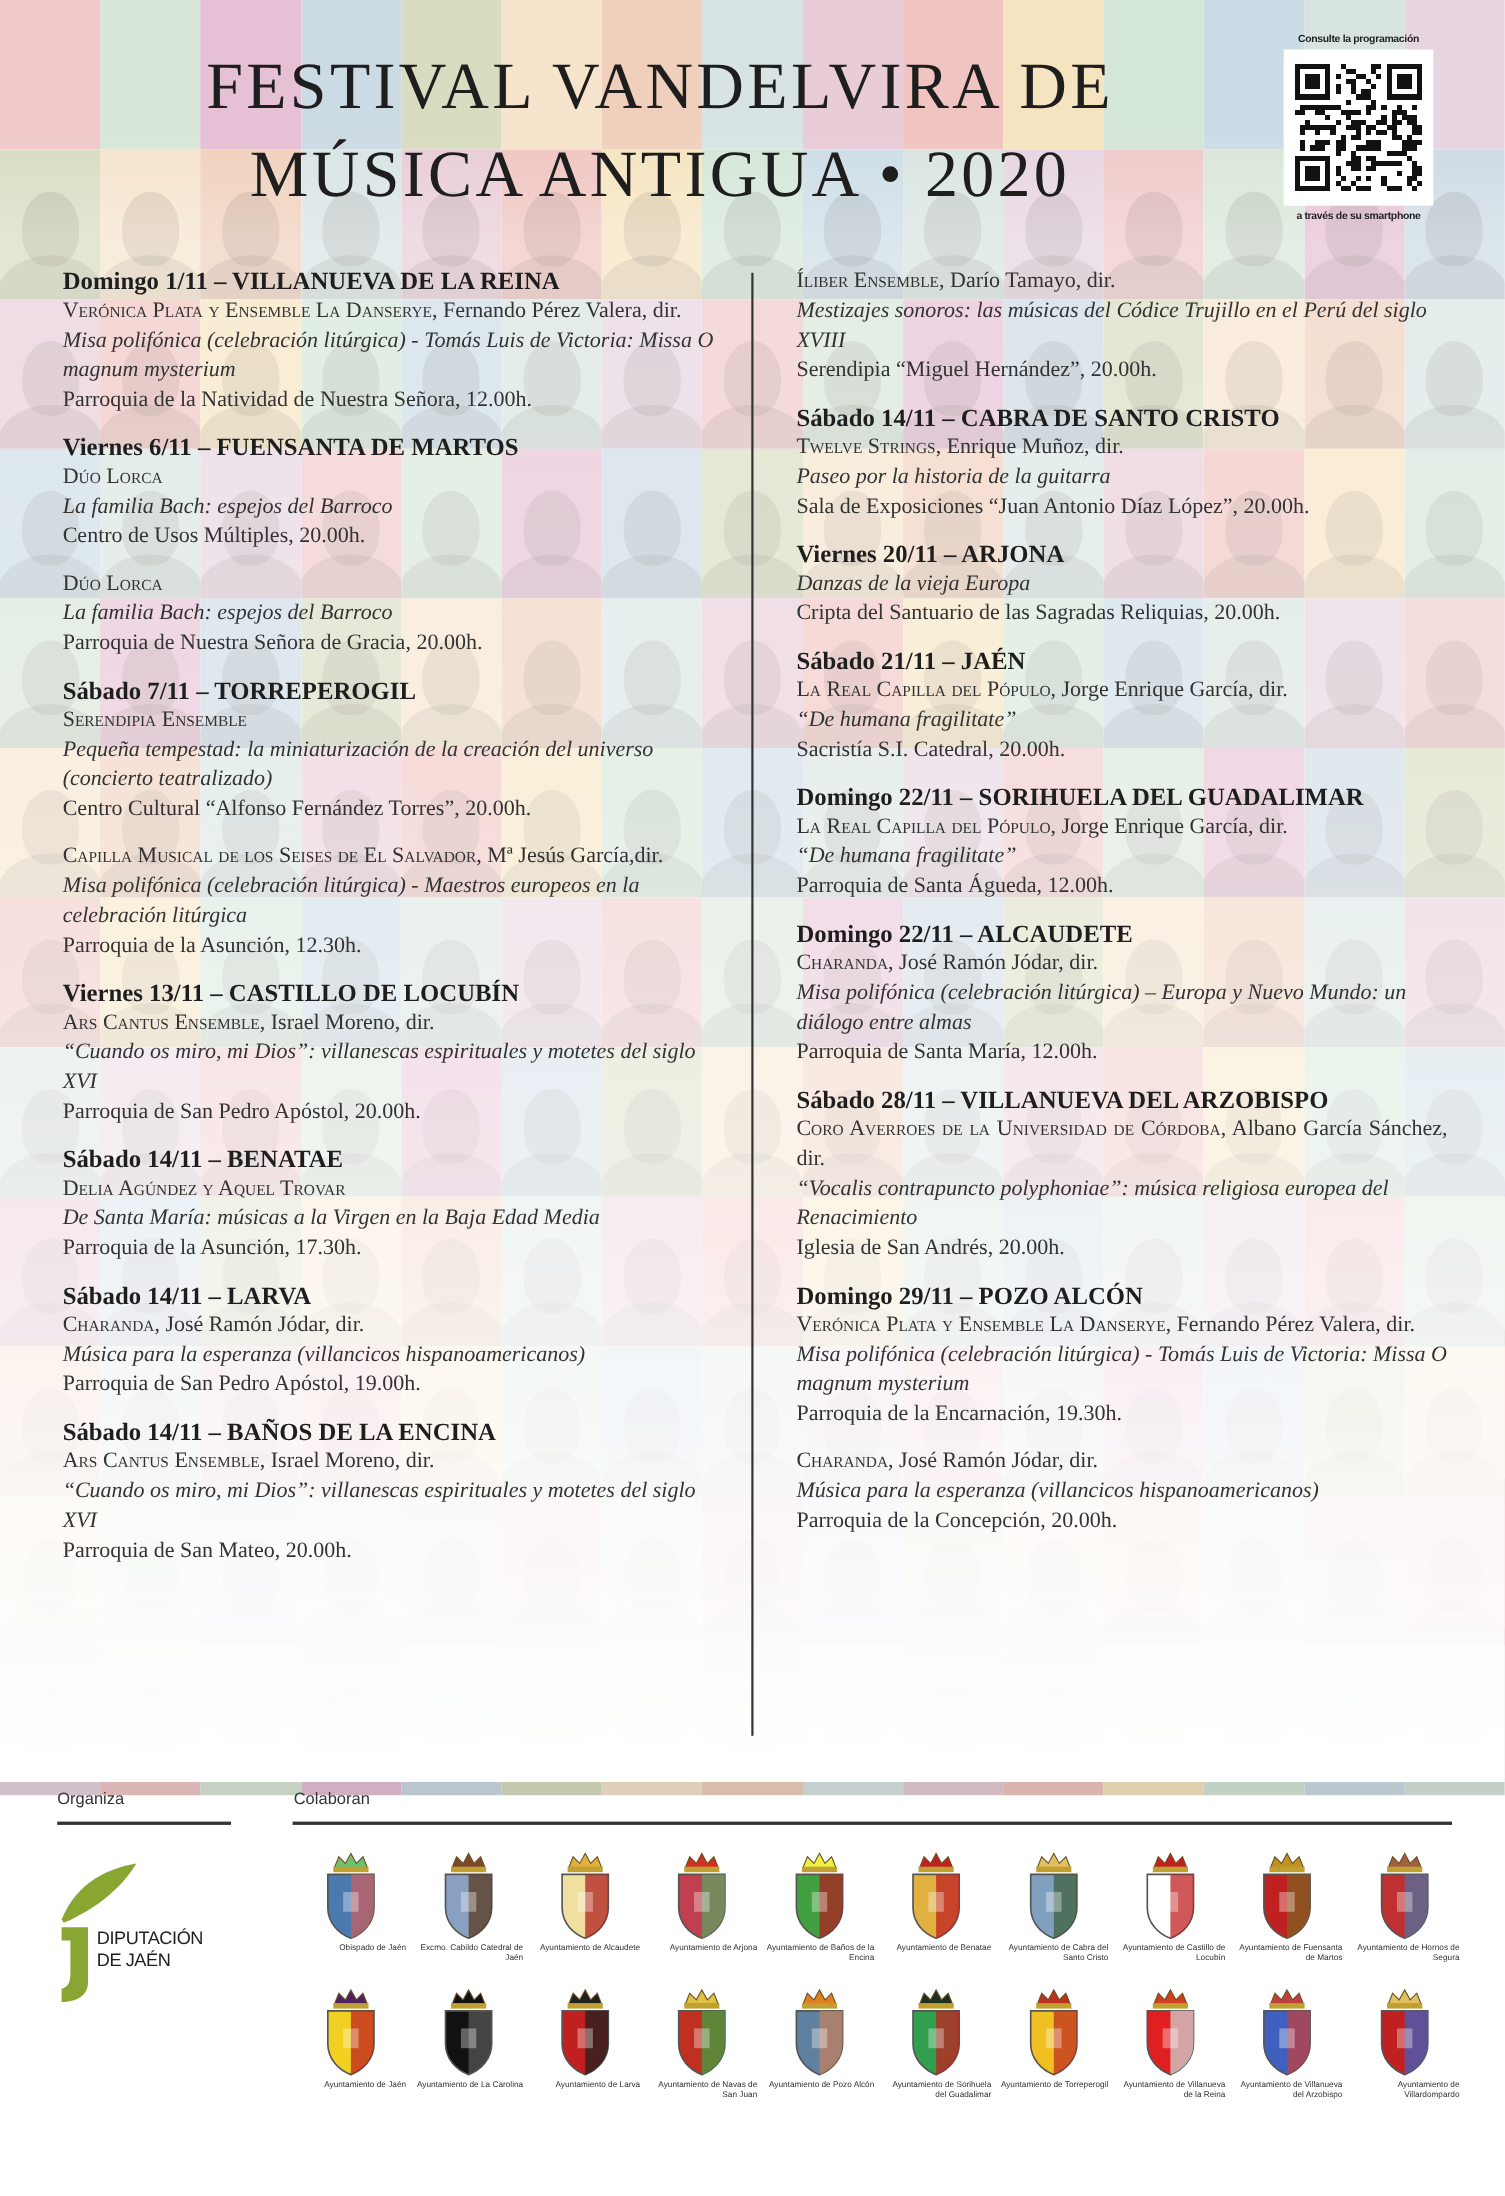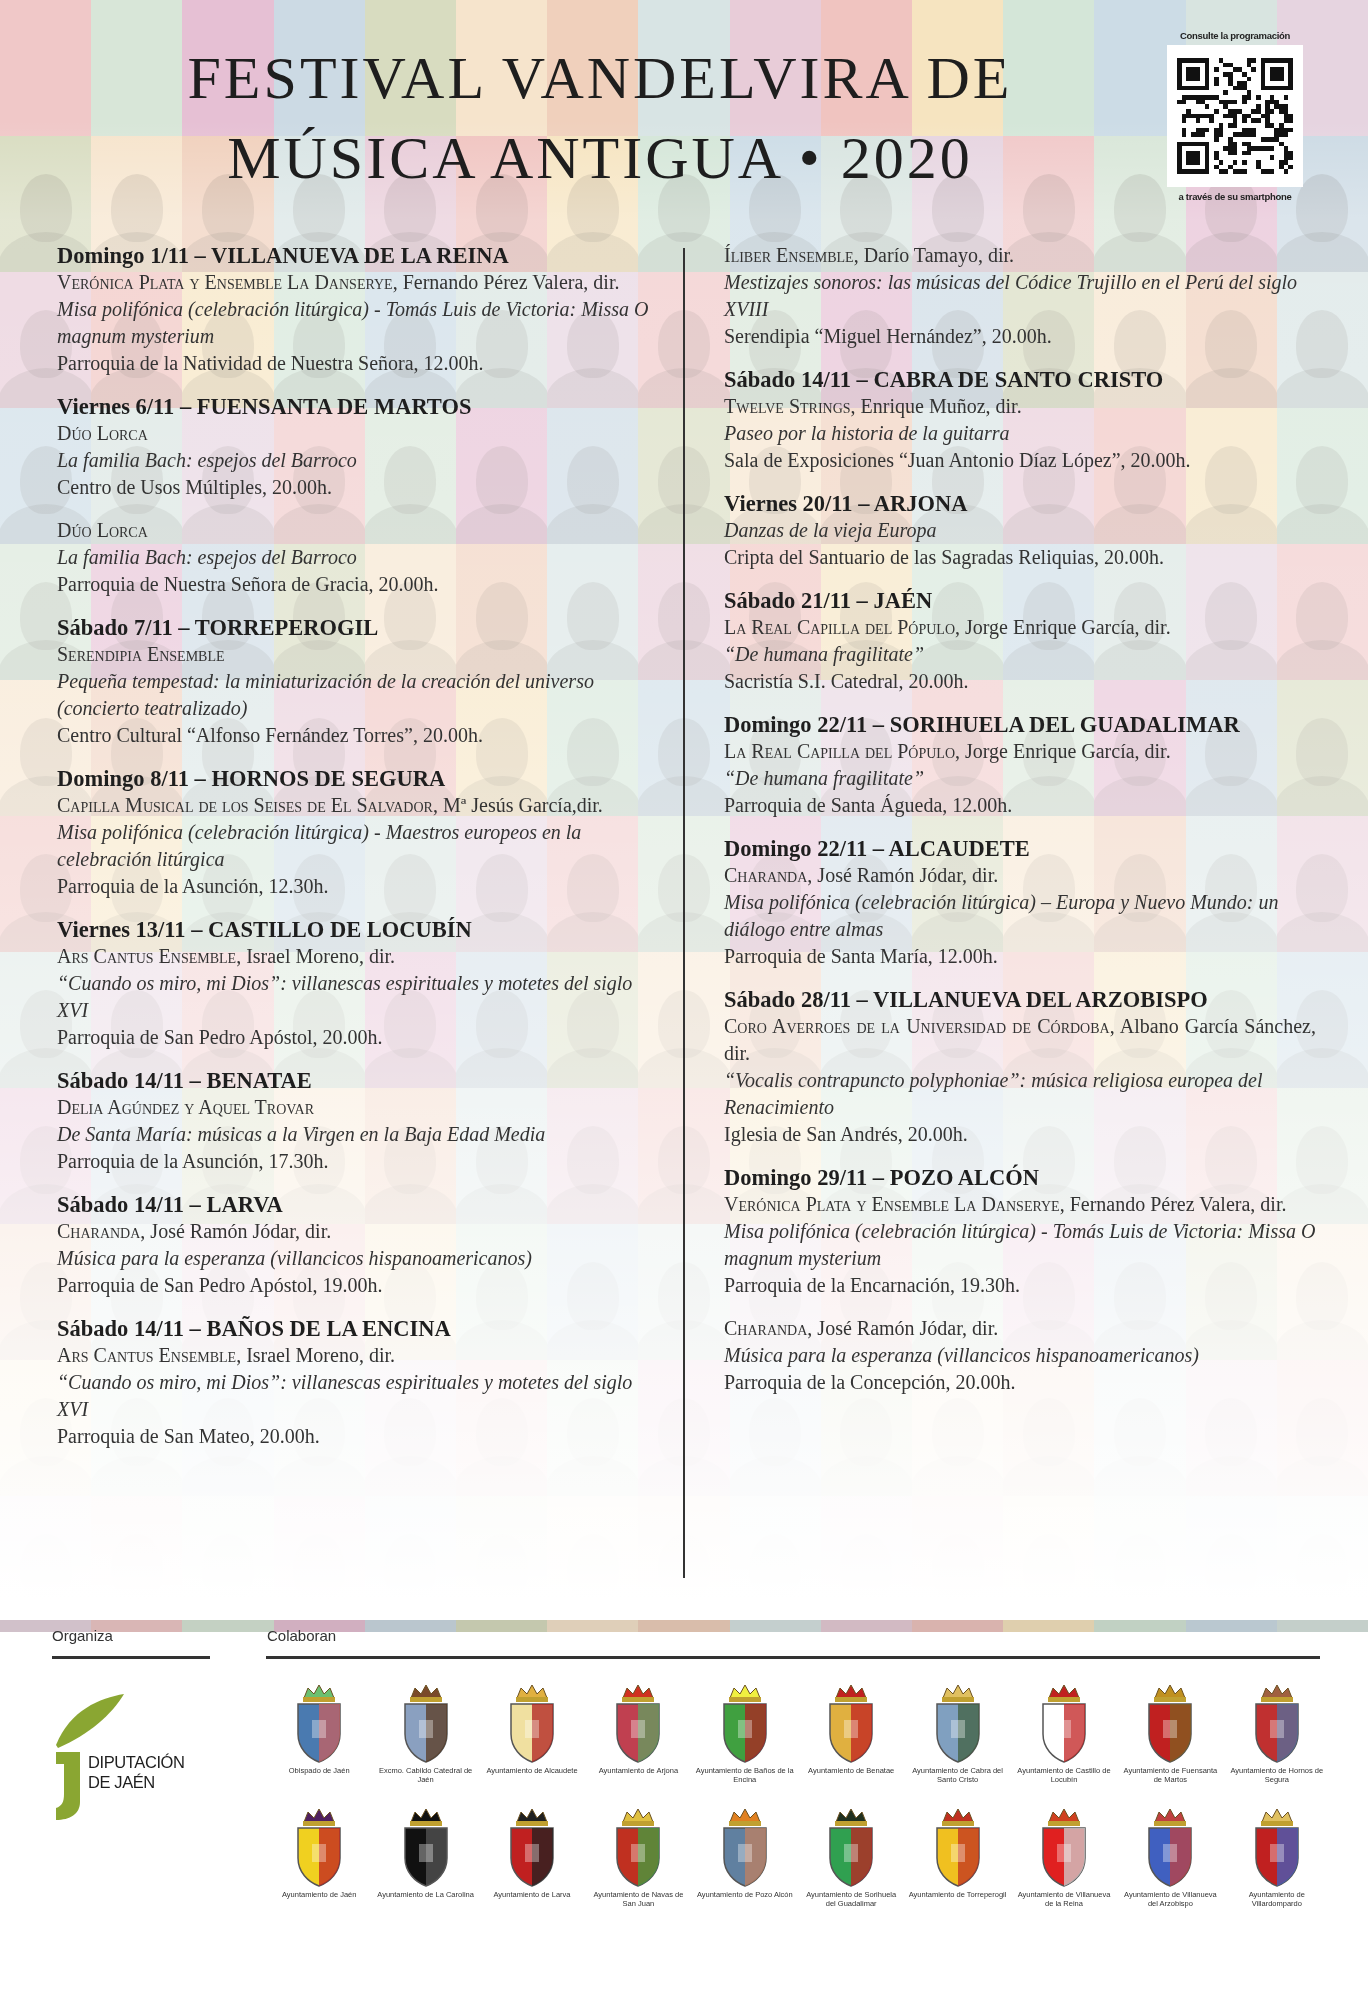--- a/index.html
+++ b/index.html
@@ -51,21 +51,21 @@
                   font-size: 15px; color: #333; }
   .rule { position: absolute; height: 3px; background: #333; }
   .organiser-logo { position: absolute; left: 50px; top: 1690px; width: 170px; height: 130px; }
   .organiser-text { position: absolute; left: 88px; top: 1752px; font-family: "Liberation Sans", "DejaVu Sans", sans-serif;
                     font-size: 16.5px; line-height: 20px; color: #1e1e1e; letter-spacing: -0.4px; }
 
   .sponsors { position: absolute; left: 266px; width: 1064px; display: grid; grid-template-columns: repeat(10, 1fr); }
   .sponsor { display: flex; flex-direction: column; align-items: center; }
   .crest { width: 62px; height: 82px; display: block; }
   .sponsor-caption { font-family: "Liberation Sans", "DejaVu Sans", sans-serif; font-size: 7.5px; line-height: 9px;
-                     text-align: center; color: #333; margin-top: 2px; width: 100px; }
+                     text-align: right; color: #333; margin-top: 2px; width: 100px; }
 </style>
 </head>
 <body>
 
 <div class="mosaic" id="mosaic">
     <div class="tile" style="background: rgb(240, 200, 200);"></div>
     <div class="tile" style="background: rgb(216, 230, 216);"></div>
     <div class="tile" style="background: rgb(230, 192, 212);"></div>
     <div class="tile" style="background: rgb(204, 218, 228);"></div>
     <div class="tile" style="background: rgb(216, 220, 192);"></div>
@@ -962,21 +962,20 @@
       <div class="work">La familia Bach: espejos del Barroco</div>
       <div class="venue">Parroquia de Nuestra Señora de Gracia, 20.00h.</div>
     </div>
     <div class="event">
       <div class="head"><span>Sábado 7/11</span> – <span>TORREPEROGIL</span></div>
       <div class="performer justify"><span>Serendipia Ensemble</span><span class="dir"></span></div>
       <div class="work">Pequeña tempestad: la miniaturización de la creación del universo (concierto teatralizado)</div>
       <div class="venue">Centro Cultural “Alfonso Fernández Torres”, 20.00h.</div>
     </div>
     <div class="event">
-      <div class="head"><span>Domingo 8/11</span> – <span>HORNOS DE SEGURA</span></div>
       <div class="performer justify"><span>Capilla Musical de los Seises de El Salvador</span><span class="dir">, Mª Jesús García,dir.</span></div>
       <div class="work">Misa polifónica (celebración litúrgica) - Maestros europeos en la celebración litúrgica</div>
       <div class="venue">Parroquia de la Asunción, 12.30h.</div>
     </div>
     <div class="event">
       <div class="head"><span>Viernes 13/11</span> – <span>CASTILLO DE LOCUBÍN</span></div>
       <div class="performer justify"><span>Ars Cantus Ensemble</span><span class="dir">, Israel Moreno, dir.</span></div>
       <div class="work">“Cuando os miro, mi Dios”: villanescas espirituales y motetes del siglo XVI</div>
       <div class="venue">Parroquia de San Pedro Apóstol, 20.00h.</div>
     </div>

